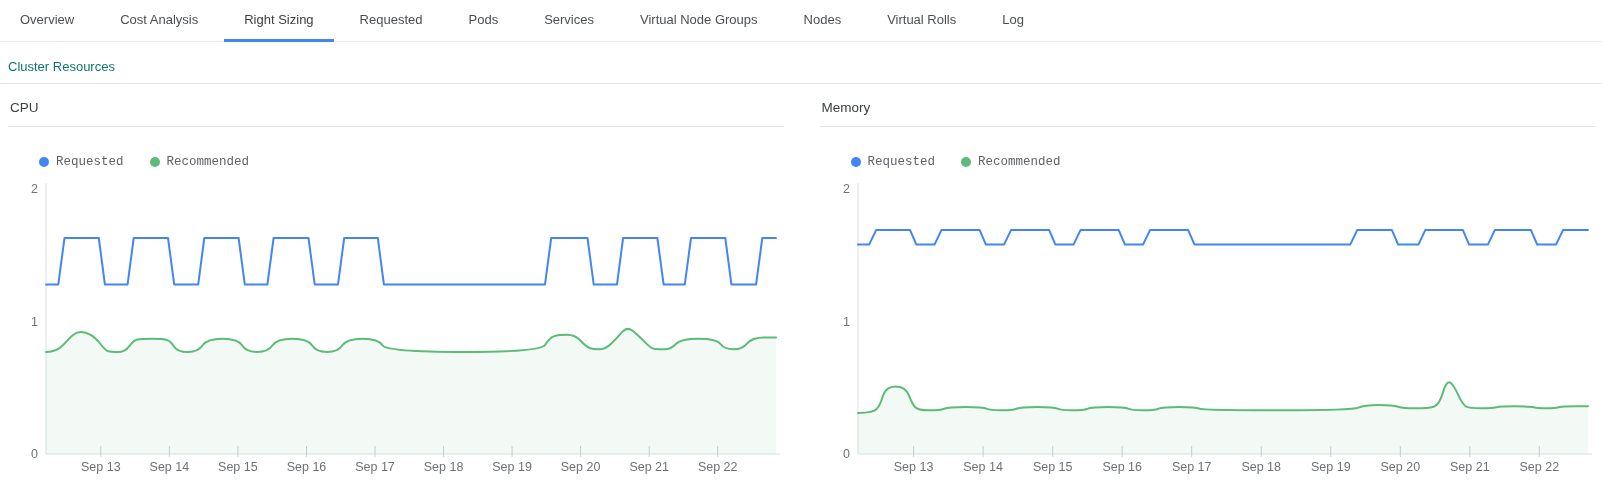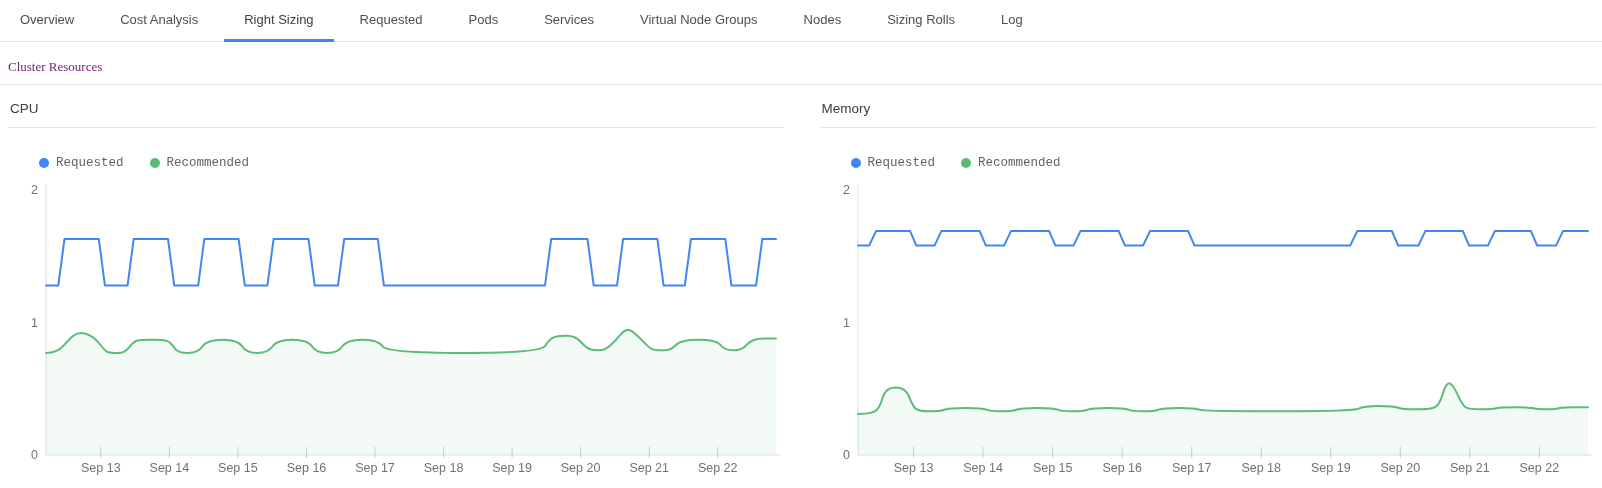--- a/index.html
+++ b/index.html
@@ -11,21 +11,21 @@
   .tabbar { display: flex; align-items: center; height: 42px; border-bottom: 1px solid #E9E9E9; }
   .tab {
     font-size: 13px; color: #4B4F54; padding: 0 20px; margin-right: 6px;
     line-height: 40px; height: 42px; border-bottom: 3px solid transparent;
     margin-bottom: -1px; cursor: pointer; white-space: nowrap;
   }
   .tab.active { color: #404040; border-bottom-color: #4285F4; }
 
   
   .section-head { padding: 17px 8px 9px 8px; border-bottom: 1px solid #E9E9E9; }
-  .section-title { font-size: 13px; color: #701a75; font-family: Liberation Serif, serif; }
+  .section-title { font-size: 13px; color: #0f766e; }
 
   
   .charts-row { display: flex; gap: 36px; margin-top: 16px; padding: 0 7px 0 8px; }
   .panel { flex: 1; min-width: 0; }
   .panel-title { font-size: 13.5px; color: #3C4043; padding: 0 0 11px 2px; border-bottom: 1px solid #E4E4E4; }
   .legend { display: flex; align-items: center; margin: 28px 0 0 31px; font-family: Liberation Mono, monospace; }
   .legend-item { display: flex; align-items: center; margin-right: 26px; cursor: pointer; }
   .legend-dot { width: 10px; height: 10px; border-radius: 50%; margin-right: 7px; flex: 0 0 auto; }
   .legend-label { font-size: 12.5px; color: #5F6368; }
   .chart-host { margin-top: 6px; width: 100%; height: 300px; }
@@ -39,21 +39,21 @@
 
   <div class="tabbar">
     <div class="tab">Overview</div>
     <div class="tab">Cost Analysis</div>
     <div class="tab active">Right Sizing</div>
     <div class="tab">Requested</div>
     <div class="tab">Pods</div>
     <div class="tab">Services</div>
     <div class="tab">Virtual Node Groups</div>
     <div class="tab">Nodes</div>
-    <div class="tab">Sizing Rolls</div>
+    <div class="tab">Virtual Rolls</div>
     <div class="tab">Log</div>
   </div>
 
   <div class="section-head">
     <div class="section-title">Cluster Resources</div>
   </div>
 
   <div class="charts-row">
 
     <div class="panel">

